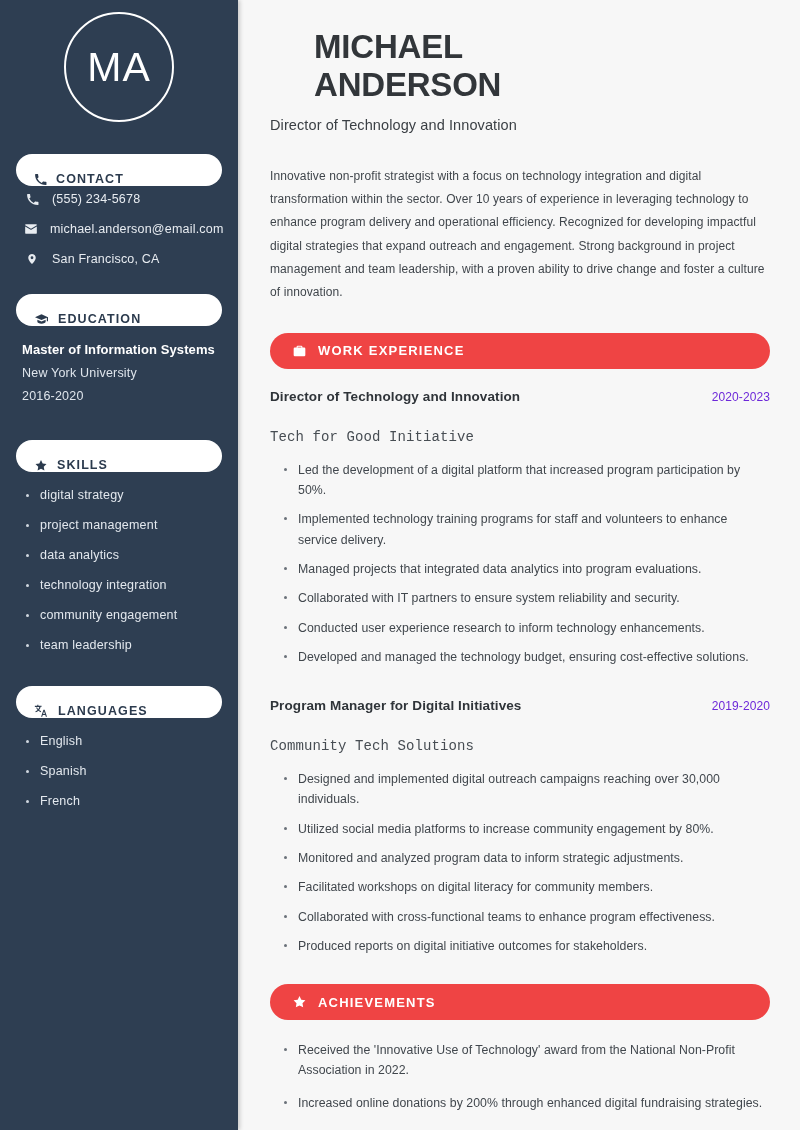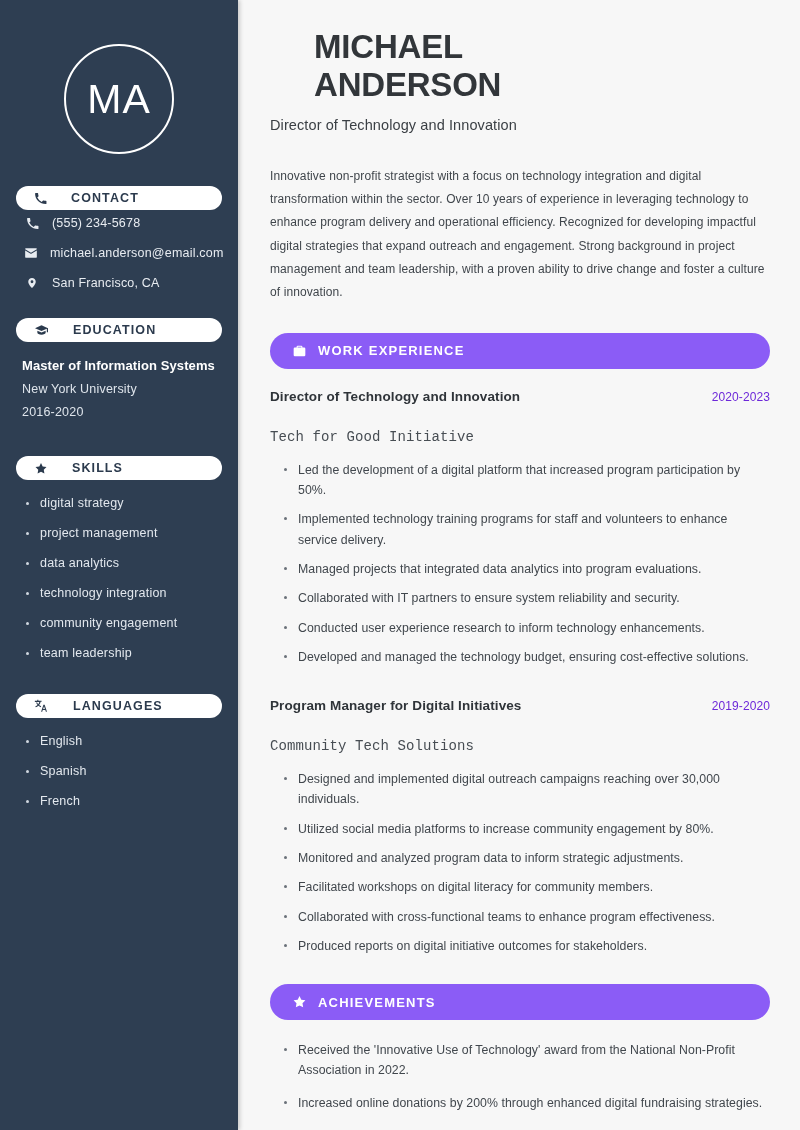--- a/index.html
+++ b/index.html
@@ -28,21 +28,21 @@
     background: #2e3e52;
     padding: 0 16px;
     position: relative;
     box-shadow: 2px 0 4px rgba(0,0,0,0.18);
     z-index: 2;
   }
 
   .avatar-wrap {
     display: flex;
     justify-content: center;
-    padding-top: 44px;
+    padding-top: 12px;
     padding-bottom: 26px;
   }
   .avatar {
     width: 110px;
     height: 110px;
     border-radius: 50%;
     border: 2px solid #ffffff;
     display: flex;
     align-items: center;
     justify-content: center;
@@ -52,25 +52,25 @@
     font-size: 41px;
     font-weight: 400;
     letter-spacing: 1px;
     line-height: 1;
   }
 
   
   .side-pill {
     background: #ffffff;
     border-radius: 999px;
-    height: 24px;
-    display: flex;
-    align-items: center;
+    height: 32px;
+    display: flex;
+    align-items: flex-end;
     padding-left: 18px;
-    gap: 24px;
+    gap: 9px;
     margin-top: 6px;
   }
   .side-pill .pill-label {
     color: #2b3a4d;
     font-size: 12.5px;
     font-weight: bold;
     letter-spacing: 1.1px;
   }
   .side-pill .pill-icon { display:flex; align-items:center; }
   .side-pill .pill-icon svg { display:block; }
@@ -161,21 +161,21 @@
   .summary {
     margin-top: 32px;
     color: #40464c;
     font-size: 12px;
     line-height: 1.95;
     letter-spacing: 0.1px;
   }
 
   
   .main-pill {
-    background: #8b5cf6;
+    background: #ef4444;
     border-radius: 999px;
     height: 36px;
     display: flex;
     align-items: center;
     padding-left: 22px;
     gap: 11px;
     margin-top: 28px;
     margin-bottom: 20px;
   }
   .main-pill .pill-label {

